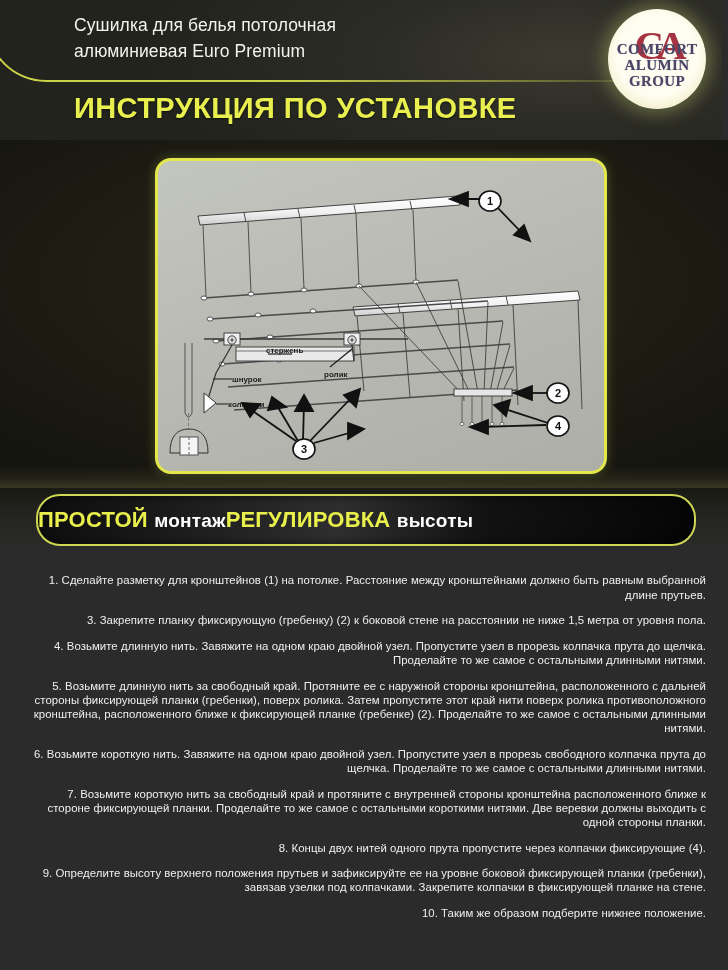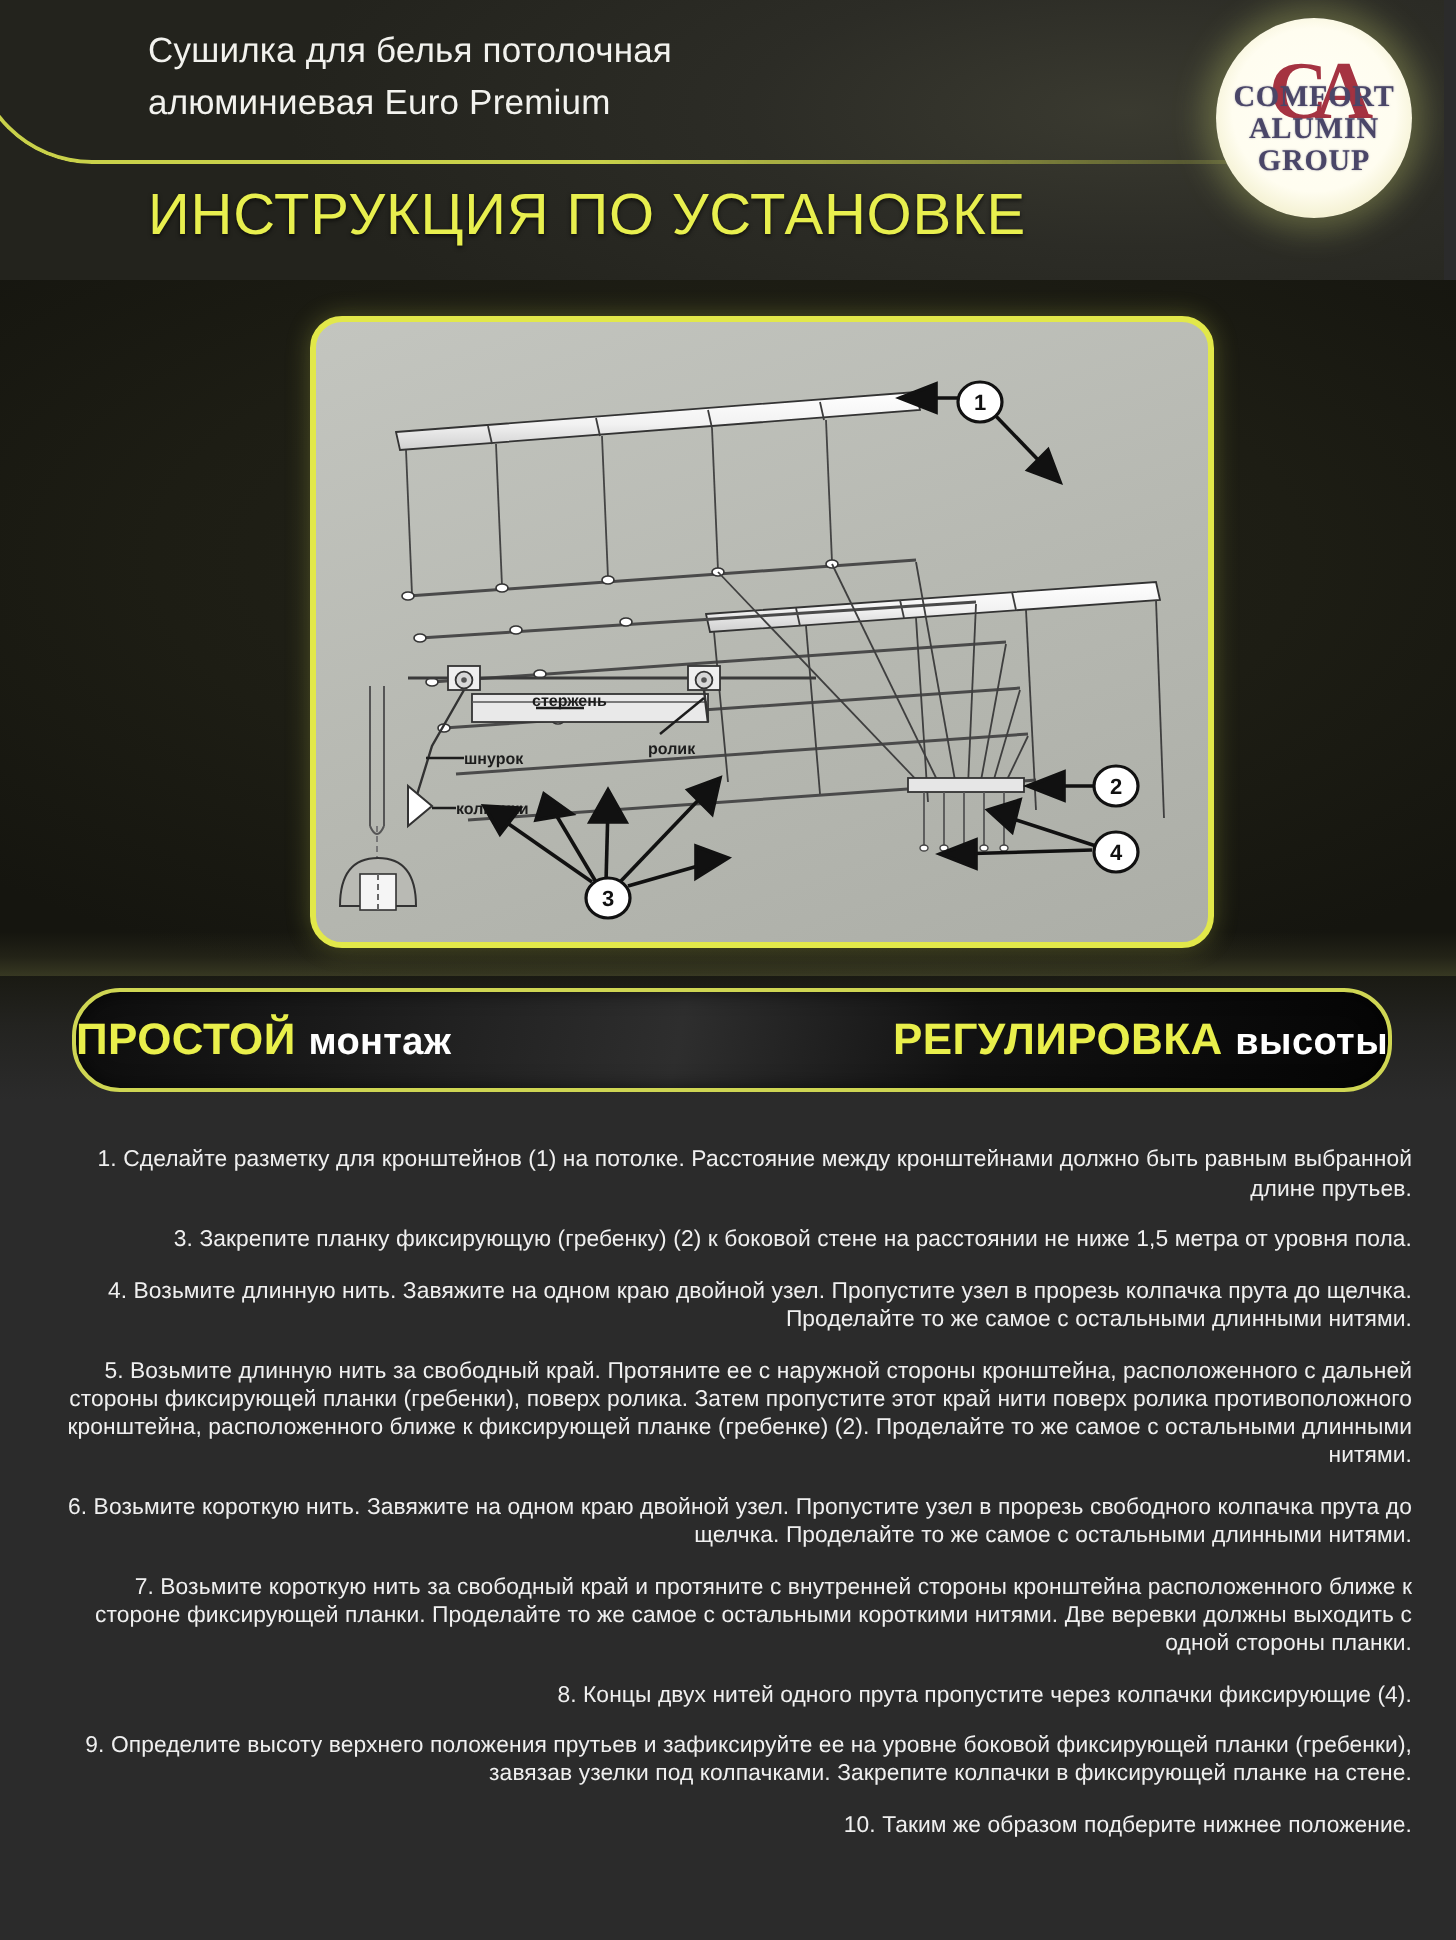--- a/index.html
+++ b/index.html
@@ -53,21 +53,21 @@
     position:absolute;left:0;right:0;top:28px;text-align:center;
     font-family:"Liberation Serif","DejaVu Serif",serif;
     font-weight:700;color:#4a4668;line-height:16px;font-size:15px;
     letter-spacing:.4px;
   }
   .logo-words div{text-shadow:0 0 1px rgba(74,70,104,.5);}
 
   
   .big-title{
     position:absolute;left:74px;top:92px;
-    font-size:29px;font-weight:400;color:#e8ef4e;
+    font-size:29px;font-weight:700;color:#e8ef4e;
     letter-spacing:.4px;
     text-shadow:0 1px 2px rgba(0,0,0,.65);
   }
 
   
   .mid{
     position:absolute;left:0;top:140px;width:728px;height:348px;
     background:
       radial-gradient(ellipse 520px 230px at 50% 40%, #23231a 0%, #1d1d14 55%, #15150f 100%),
       linear-gradient(180deg,#22221a 0%,#16160f 100%);
@@ -89,21 +89,21 @@
 
   
   .banner-wrap{
     position:absolute;left:0;top:488px;width:728px;height:62px;
     background:linear-gradient(180deg,#1a1a13 0%,#232320 40%,#2b2b2b 100%);
   }
   .banner{
     position:absolute;left:36px;top:6px;width:656px;height:48px;
     border:2px solid #cfd653;border-radius:24px;
     background:linear-gradient(100deg,#0d0d0d 0%,#191919 18%,#2e2e2e 46%,#121212 68%,#050505 100%);
-    display:flex;align-items:center;justify-content:space-between;
+    display:flex;align-items:center;justify-content:flex-start;
     box-shadow:0 0 10px rgba(0,0,0,.6) inset;
   }
   .banner-grp{white-space:nowrap;font-size:22px;font-weight:700;letter-spacing:.2px;}
   .banner-grp .y{color:#e9ef4b;}
   .banner-grp .w{color:#ffffff;font-size:19px;}
 
   
   .steps{
     position:absolute;left:0;top:550px;width:728px;height:420px;
     background:#2b2b2b;

